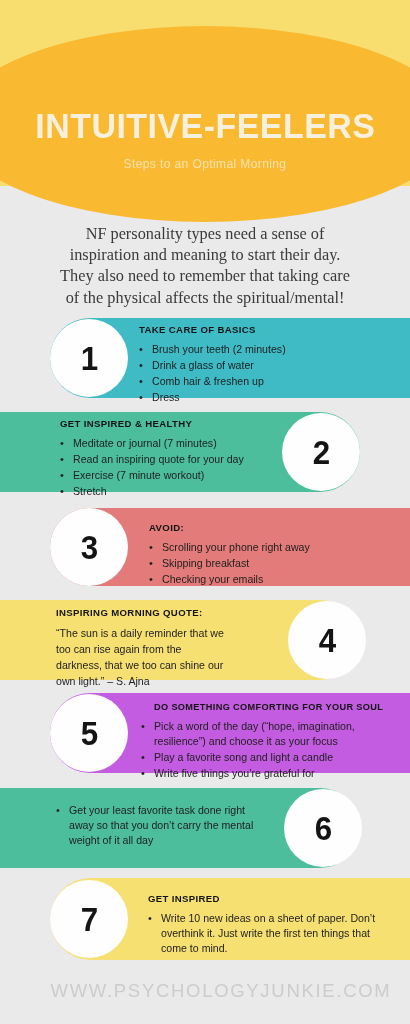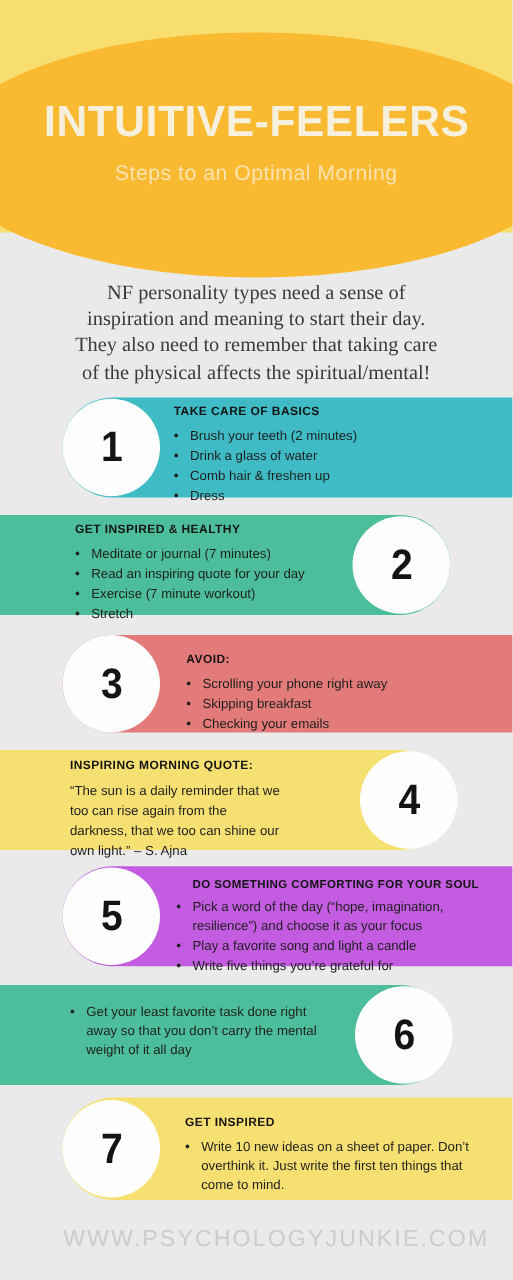--- a/index.html
+++ b/index.html
@@ -29,35 +29,35 @@
     background:#F9B931;
     border-radius:50% / 50%;
     z-index:1;
   }
   .header-text {
     position:absolute;
     left:0; top:0; width:410px; height:200px;
     z-index:3;
     display:flex; flex-direction:column;
     align-items:center; justify-content:flex-start;
-    padding-top:80px;
+    padding-top:108px;
   }
   .header-title {
     font-family:"Liberation Sans", sans-serif;
     font-size:35px;
     font-weight:bold;
     letter-spacing:0.5px;
     color:#F6F0DC;
     line-height:1;
     transform:scaleX(0.97);
     white-space:nowrap;
   }
   .header-subtitle {
     margin-top:14px;
-    font-size:17px;
+    font-size:12px;
     font-weight:400;
     color:#FBE3AF;
     letter-spacing:0.4px;
     white-space:nowrap;
   }
 
   
   .intro {
     position:absolute;
     top:223px; left:0; width:410px;

